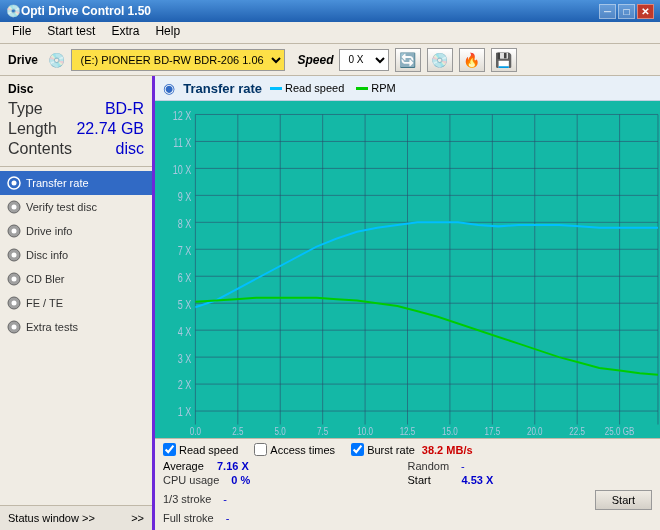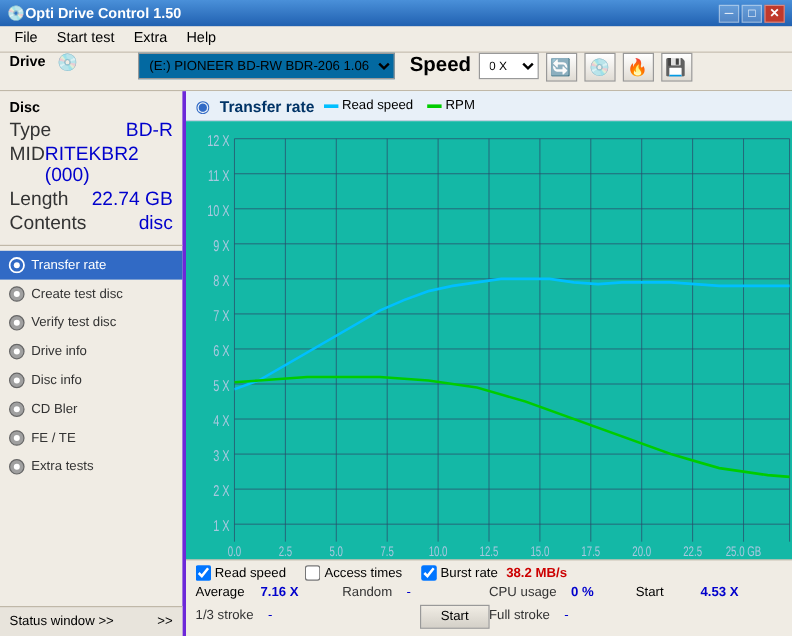--- a/index.html
+++ b/index.html
@@ -36,35 +36,35 @@
       padding: 2px 8px;
       cursor: pointer;
       font-size: 12px;
     }
 
     
     .drive-bar {
       background: #f0ece4;
       height: 32px;
       display: flex;
+      align-items: center;
       padding: 0 8px;
       border-bottom: 1px solid #c0b8a8;
       gap: 6px;
     }
     .drive-label { font-size: 12px; font-weight: bold; margin-right: 4px; }
     .drive-select {
       height: 22px;
       font-size: 11px;
       padding: 1px 4px;
       border: 1px solid #999;
-      background: #0369a1;
+      background: #fde047;
       min-width: 200px;
-      margin-left: 44px;
-    }
-    .speed-label { font-size: 17px; font-weight: bold; margin-left: 6px; }
+    }
+    .speed-label { font-size: 12px; font-weight: bold; margin-left: 6px; font-style: italic; }
     .speed-select {
       height: 22px;
       font-size: 10px;
       padding: 1px 4px;
       border: 1px solid #999;
       background: white;
       width: 50px;
     }
     .toolbar-btn {
       width: 26px; height: 24px; border: 1px solid #999; background: linear-gradient(to bottom, #ffffff, #e0dcd4);
@@ -208,51 +208,38 @@
 
   <div class="sidebar">
 
     <div class="disc-section">
       <div class="disc-title">Disc</div>
       <div class="disc-row">
         <span class="disc-key">Type</span>
         <span class="disc-val">BD-R</span>
       </div>
       <div class="disc-row">
-        <span class="disc-key">MID</span>
-        <span class="disc-val">RITEKBR2 (000)</span>
-      </div>
-      <div class="disc-row">
         <span class="disc-key">Length</span>
         <span class="disc-val">22.74 GB</span>
       </div>
       <div class="disc-row">
         <span class="disc-key">Contents</span>
         <span class="disc-val">disc</span>
       </div>
     </div>
 
     <div class="nav-items">
       <div class="nav-item active">
         <span class="icon">
           <svg width="14" height="14" viewBox="0 0 14 14">
               <circle cx="7" cy="7" r="6" fill="#316ac5" stroke="white" stroke-width="1.5"></circle>
               <circle cx="7" cy="7" r="2.5" fill="white"></circle>
             </svg>
         </span>
         <span>Transfer rate</span>
-      </div>
-      <div class="nav-item">
-        <span class="icon">
-          <svg width="14" height="14" viewBox="0 0 14 14">
-              <circle cx="7" cy="7" r="6" fill="#a0a0a0" stroke="#666" stroke-width="1"></circle>
-              <circle cx="7" cy="7" r="2.5" fill="white"></circle>
-            </svg>
-        </span>
-        <span>Create test disc</span>
       </div>
       <div class="nav-item">
         <span class="icon">
           <svg width="14" height="14" viewBox="0 0 14 14">
               <circle cx="7" cy="7" r="6" fill="#a0a0a0" stroke="#666" stroke-width="1"></circle>
               <circle cx="7" cy="7" r="2.5" fill="white"></circle>
             </svg>
         </span>
         <span>Verify test disc</span>
       </div>
@@ -397,21 +384,21 @@
           <input type="checkbox" style="">
           <label>Access times</label>
         </div>
         <div class="cb-item">
           <input type="checkbox" checked="" style="">
           <label>Burst rate</label>
           <span class="burst-val">38.2 MB/s</span>
         </div>
       </div>
 
-      <div style="display:grid; grid-template-columns: 1fr 1fr 1fr 1fr; gap: 0;">
+      <div style="display:grid; grid-template-columns: 1fr 1fr; gap: 0;">
         <div class="stats-row">
           <span class="stats-label">Average</span>
           <span class="stats-value">7.16 X</span>
         </div>
         <div class="stats-row">
           <span class="stats-sublabel">Random</span>
           <span style="margin-left:8px; color:#0000cc;">-</span>
         </div>
         <div class="stats-row">
           <span class="stats-sublabel">CPU usage</span>

